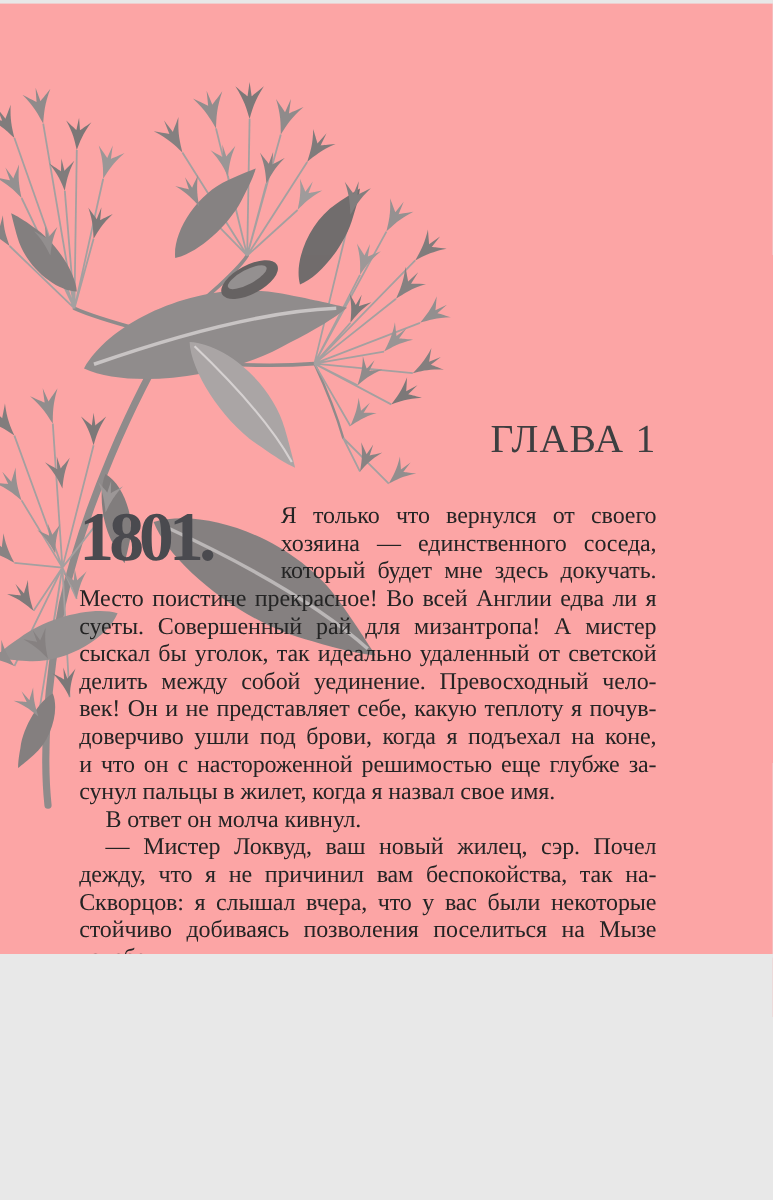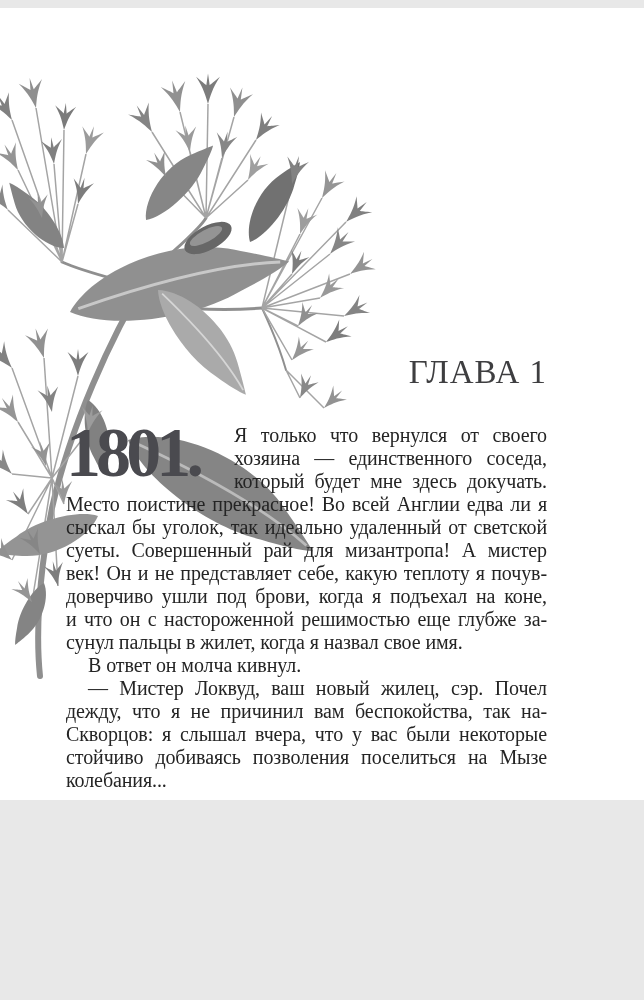--- a/index.html
+++ b/index.html
@@ -1,33 +1,33 @@
 <!DOCTYPE html>
 <html lang="ru"><head>
 <meta charset="utf-8">
 <style>
   html,body{margin:0;padding:0;background:#e8e8e8;}
   .page{
-    position:relative;width:644px;height:792px;margin:8px auto;
-    background:#ffffff;overflow:hidden;
+    position:relative;width:644px;height:792px;margin:3px auto;
+    background:#fca5a5;overflow:hidden;
     font-family:"Liberation Serif", serif;
   }
   .plant{position:absolute;left:0;top:0;width:644px;height:1000px;z-index:0;pointer-events:none;}
   .chapter{
     position:absolute;left:66px;width:481px;top:345px;z-index:2;
     font-size:33px;line-height:38px;text-align:right;
     letter-spacing:1px;color:#3e3e40;
   }
   .bodytext{
     position:absolute;left:66px;width:481px;top:416px;z-index:2;
     font-size:20px;line-height:23px;color:#242424;letter-spacing:-0.1px;
   }
   .dropcap{
     float:left;width:158px;height:69px;margin-right:10px;
-    font-size:70px;line-height:58px;font-weight:bold;
+    font-size:58px;line-height:58px;font-weight:bold;
     letter-spacing:-0.07em;white-space:nowrap;color:#4a4a4f;
   }
   .line{text-align:justify;text-align-last:justify;}
   .line.para-end{text-align-last:left;}
   .line.indent{text-indent:22px;}
   .pagenum{
     position:absolute;left:66px;width:481px;top:903px;z-index:2;
     font-size:27px;line-height:30px;text-align:center;color:#2f2f2f;
   }
 </style>
@@ -141,22 +141,23 @@
 
   <div class="chapter">ГЛАВА 1</div>
 
   <div class="bodytext">
     <div class="dropcap">1801.</div>
     <div id="paragraphs">
         <div class="line">Я только что вернулся от своего</div>
         <div class="line">хозяина — единственного соседа,</div>
         <div class="line">который будет мне здесь докучать.</div>
         <div class="line">Место поистине прекрасное! Во всей Англии едва ли я</div>
+        <div class="line">суеты. Совершенный рай для мизантропа! А мистер</div>
         <div class="line">сыскал бы уголок, так идеально удаленный от светской</div>
-        <div class="line">суеты. Совершенный рай для мизантропа! А мистер</div>
+        <div class="line">делить между собой уединение. Превосходный чело-</div>
         <div class="line">век! Он и не представляет себе, какую теплоту я почув-</div>
         <div class="line">доверчиво ушли под брови, когда я подъехал на коне,</div>
         <div class="line">и что он с настороженной решимостью еще глубже за-</div>
         <div class="line para-end">сунул пальцы в жилет, когда я назвал свое имя.</div>
         <div class="line para-end indent">В ответ он молча кивнул.</div>
         <div class="line indent">— Мистер Локвуд, ваш новый жилец, сэр. Почел</div>
         <div class="line">дежду, что я не причинил вам беспокойства, так на-</div>
         <div class="line">Скворцов: я слышал вчера, что у вас были некоторые</div>
         <div class="line">стойчиво добиваясь позволения поселиться на Мызе</div>
         <div class="line para-end">колебания...</div>

